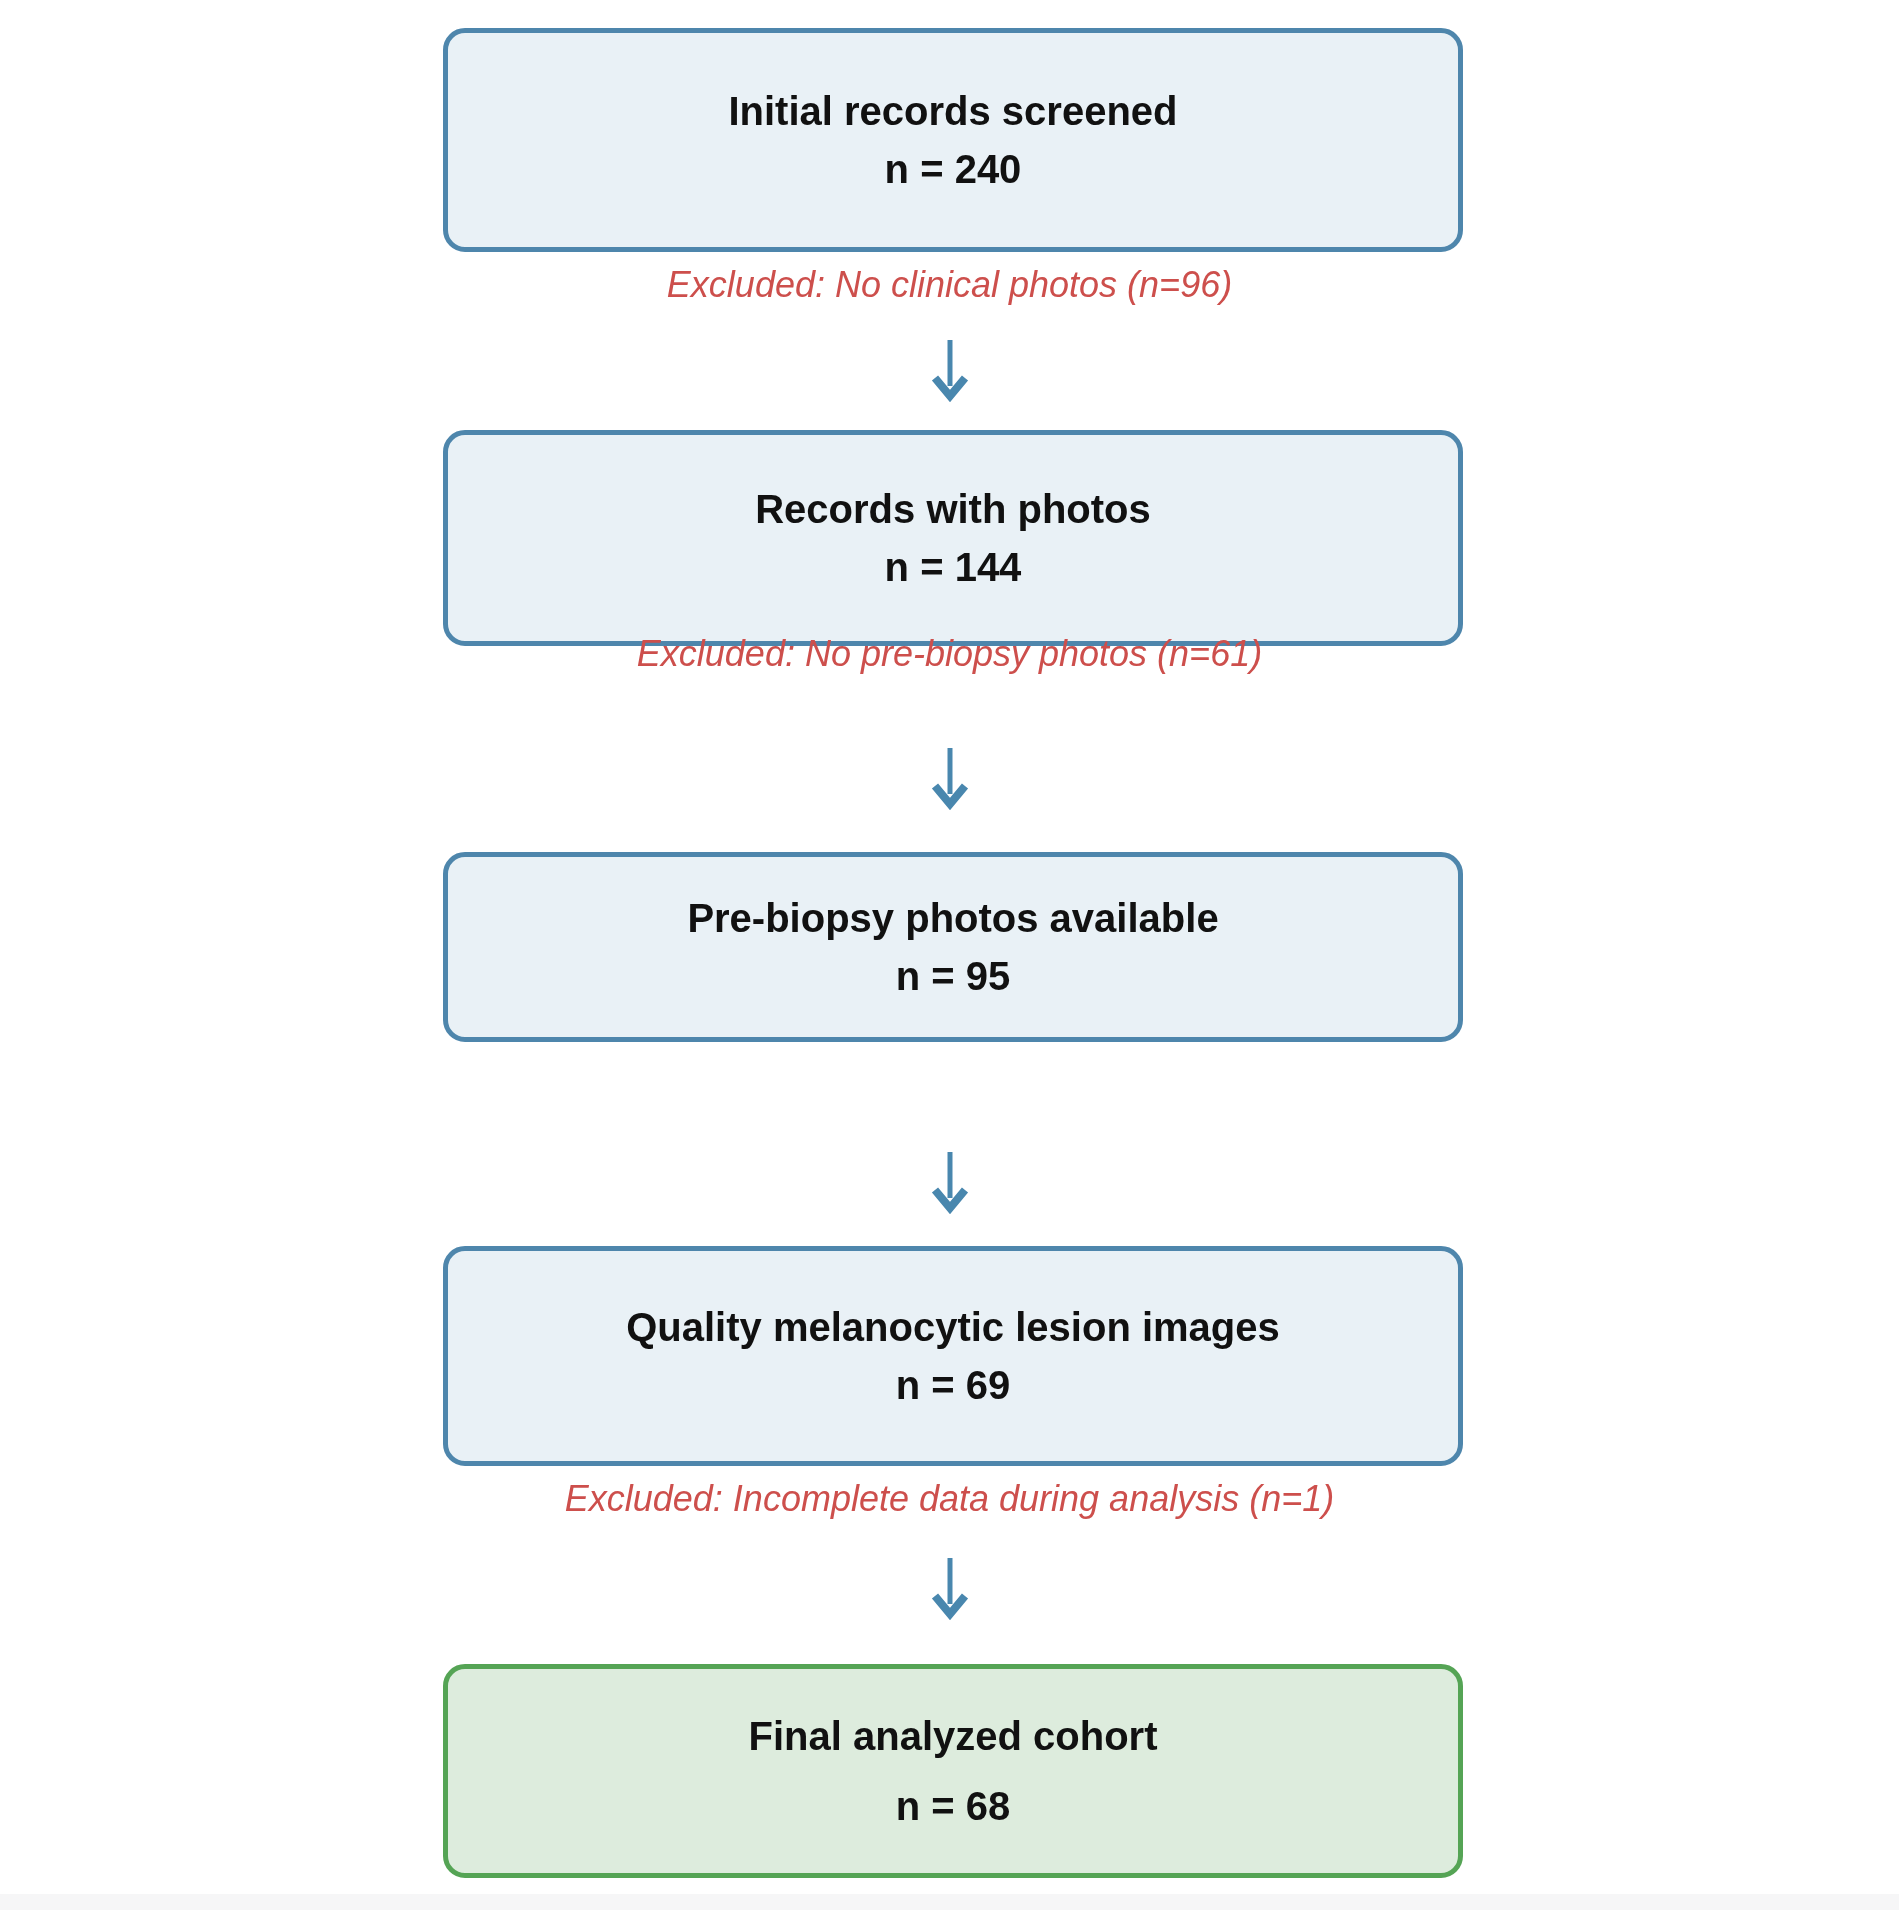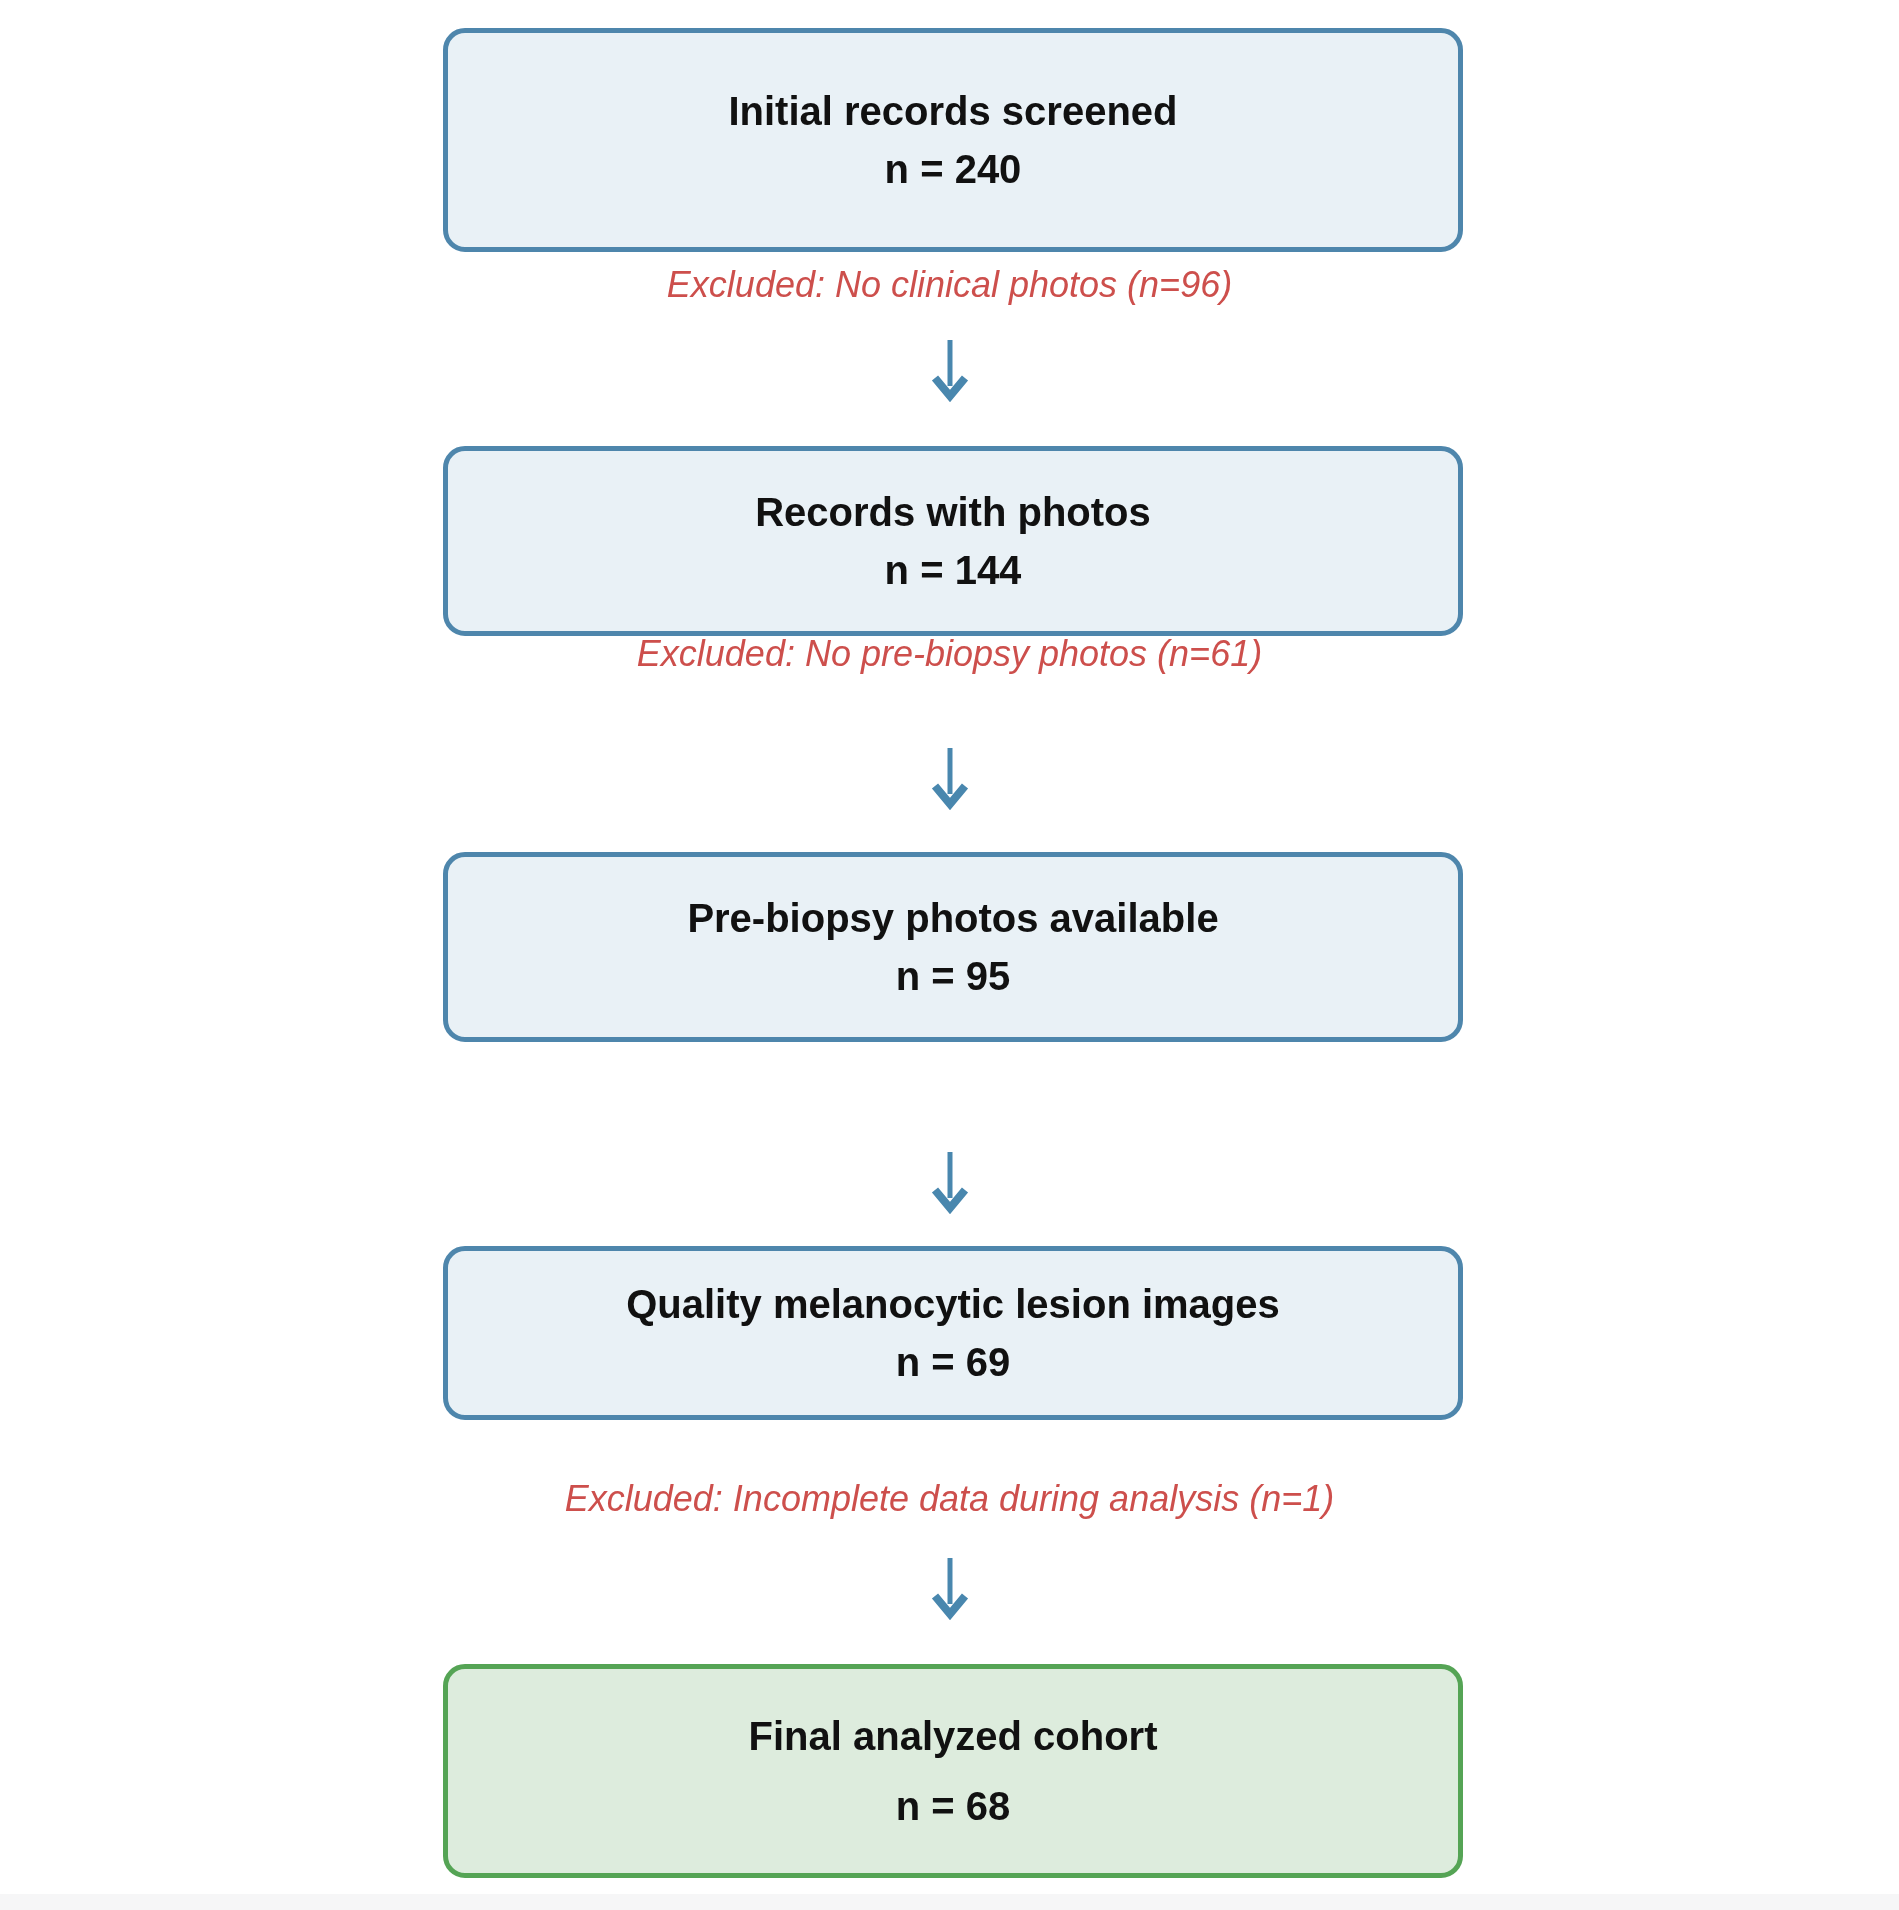--- a/index.html
+++ b/index.html
@@ -40,23 +40,23 @@
     font-weight: bold;
     color: var(--box-text);
     line-height: 1.45;
     white-space: nowrap;
   }
   .node.final {
     border-color: var(--final-border);
     background: var(--final-fill);
   }
   .box-1 { top: 28px;   height: 224px; }
-  .box-2 { top: 430px;  height: 190px; margin-top: 16px; }
+  .box-2 { top: 430px;  height: 216px; }
   .box-3 { top: 837px;  height: 190px; margin-top: 15px; }
-  .box-4 { top: 1246px; height: 174px; }
+  .box-4 { top: 1246px; height: 220px; }
   .box-5 { top: 1664px; height: 214px; gap: 12px; }
   .exclusion {
     position: absolute;
     left: 0;
     width: 100%;
     text-align: center;
     font-size: 36px;
     font-style: italic;
     color: var(--exclusion-text);
     line-height: 44px;

